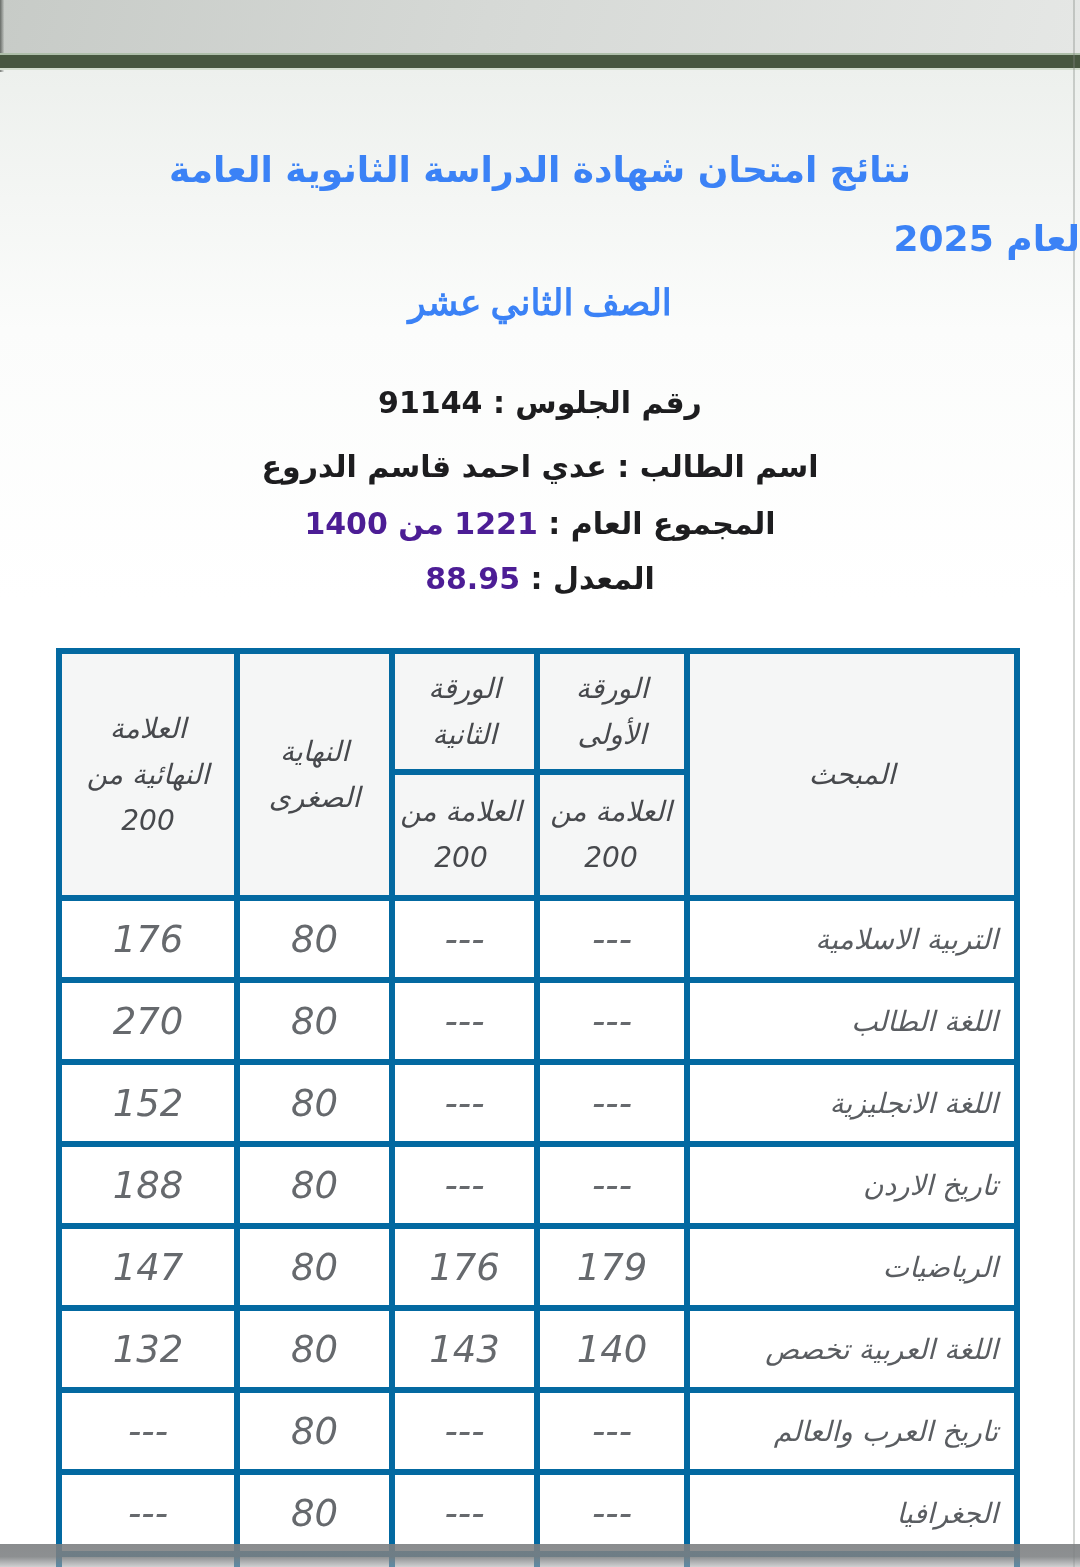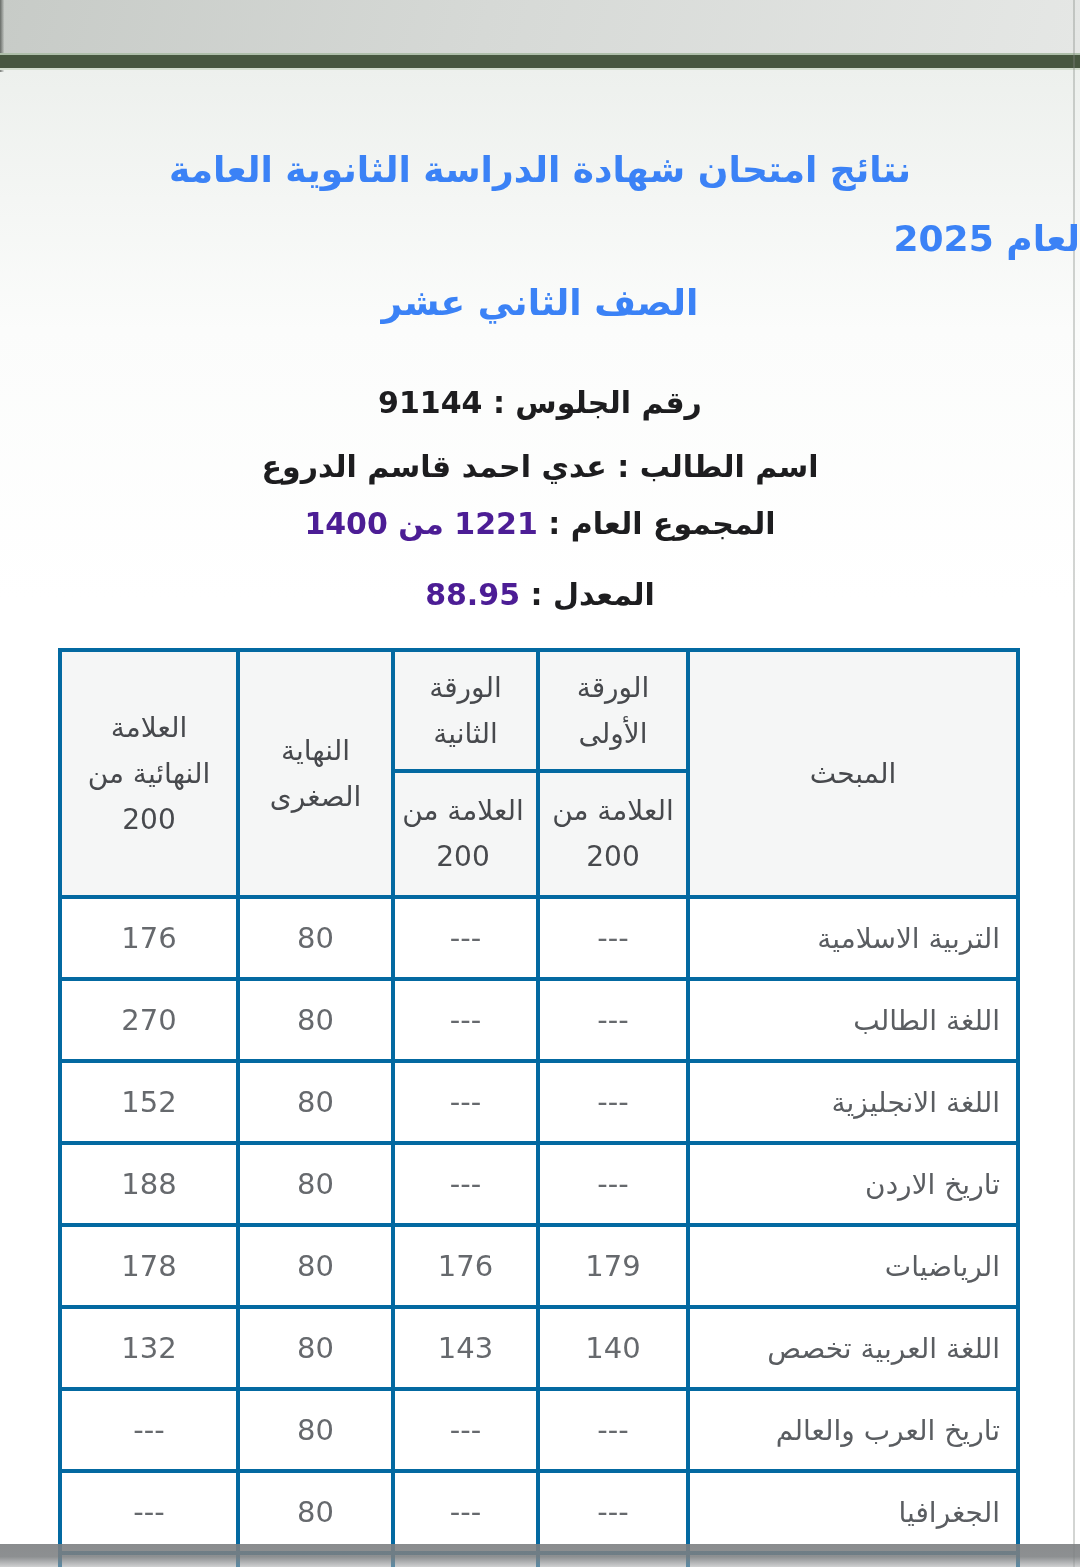--- a/index.html
+++ b/index.html
@@ -32,44 +32,44 @@
   }
 
   
   .title-line {
     position: absolute; left: 0; width: 100%;
     text-align: center; font-weight: bold;
     color: #3b82f6; font-size: 36px; line-height: 52px; margin-top: 16px;
   }
   .title-1 { top: 128px; }
   .title-2 { top: 197px; text-align: right; }
-  .title-3 { top: 261px; }
+  .title-3 { top: 261px; font-family: Liberation Serif, serif; }
 
   
   .info-line {
     position: absolute; left: 0; width: 100%;
     text-align: center; font-weight: bold;
     color: #1d1d1f; font-size: 30px; line-height: 46px;
   }
   .info-seat  { top: 380px; }
   .info-name  { top: 444px; }
   .info-total { top: 501px; }
-  .info-avg   { top: 556px; margin-top: 16px; }
+  .info-avg   { top: 556px; }
   .val-blue { color: #4c1d95; }
   .val-dark { color: #1d1d1f; }
 
   
   .table-wrap { position: absolute; top: 648px; right: 60px; width: 958px; }
   table.results {
     width: 958px; table-layout: fixed; border-collapse: collapse;
     background: #ffffff;
   }
   table.results th, table.results td {
-    border: 4px solid #0369a1;
-    text-align: center; vertical-align: middle;
+    border: 6px solid #0369a1;
+    text-align: center; vertical-align: middle; font-style: italic;
   }
   col.c-subject { width: 330px; }
   col.c-paper1  { width: 150px; }
   col.c-paper2  { width: 145px; }
   col.c-min     { width: 155px; }
   col.c-final   { width: 178px; }
 
   thead th {
     background: #f5f6f6;
     color: #47494d; font-weight: normal;
@@ -77,21 +77,21 @@
   }
   tr.h-top th { height: 121px; }
   tr.h-bottom th { height: 126px; }
   th.paper-name { padding: 0 30px; }
   th.wrap-narrow { padding: 0 10px; }
   th.mark-cell { padding: 0; overflow: visible; }
   th.mark-cell .mark-inner {
     display: inline-block; width: 146px; white-space: normal; overflow: visible;
   }
 
-  tbody td { height: 82px; color: #66696d; font-size: 29px; }
+  tbody td { height: 82px; color: #66696d; font-size: 37px; }
   tbody td.subject {
     text-align: right; padding-left: 0; padding-right: 16px;
     font-size: 28px; color: #5a5d61;
   }
   tbody tr.stub td { height: 16px; }
 
   
   .bottom-band {
     position: absolute; top: 1544px; left: 0; width: 1080px; height: 23px;
     background: linear-gradient(to bottom,
@@ -170,21 +170,21 @@
         <td>---</td>
         <td>---</td>
         <td>80</td>
         <td>188</td>
       </tr>
       <tr>
         <td class="subject">الرياضيات</td>
         <td>179</td>
         <td>176</td>
         <td>80</td>
-        <td>178</td>
+        <td>147</td>
       </tr>
       <tr>
         <td class="subject">اللغة العربية تخصص</td>
         <td>140</td>
         <td>143</td>
         <td>80</td>
         <td>132</td>
       </tr>
       <tr>
         <td class="subject">تاريخ العرب والعالم</td>

